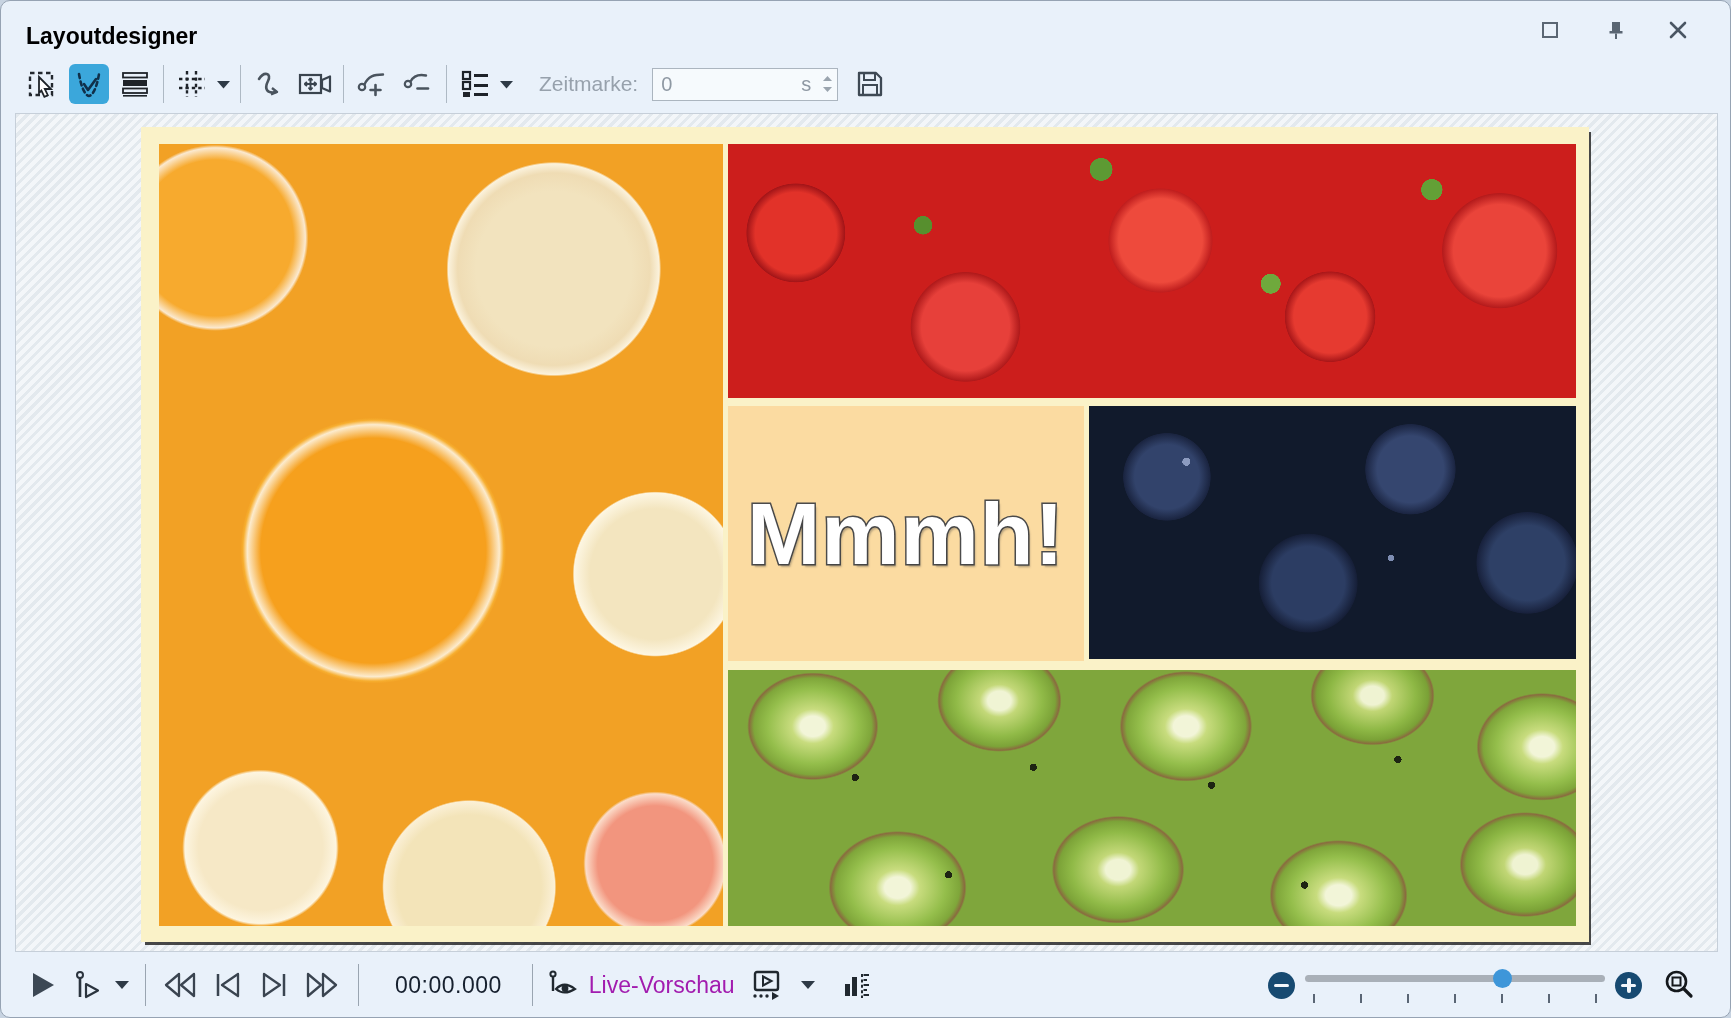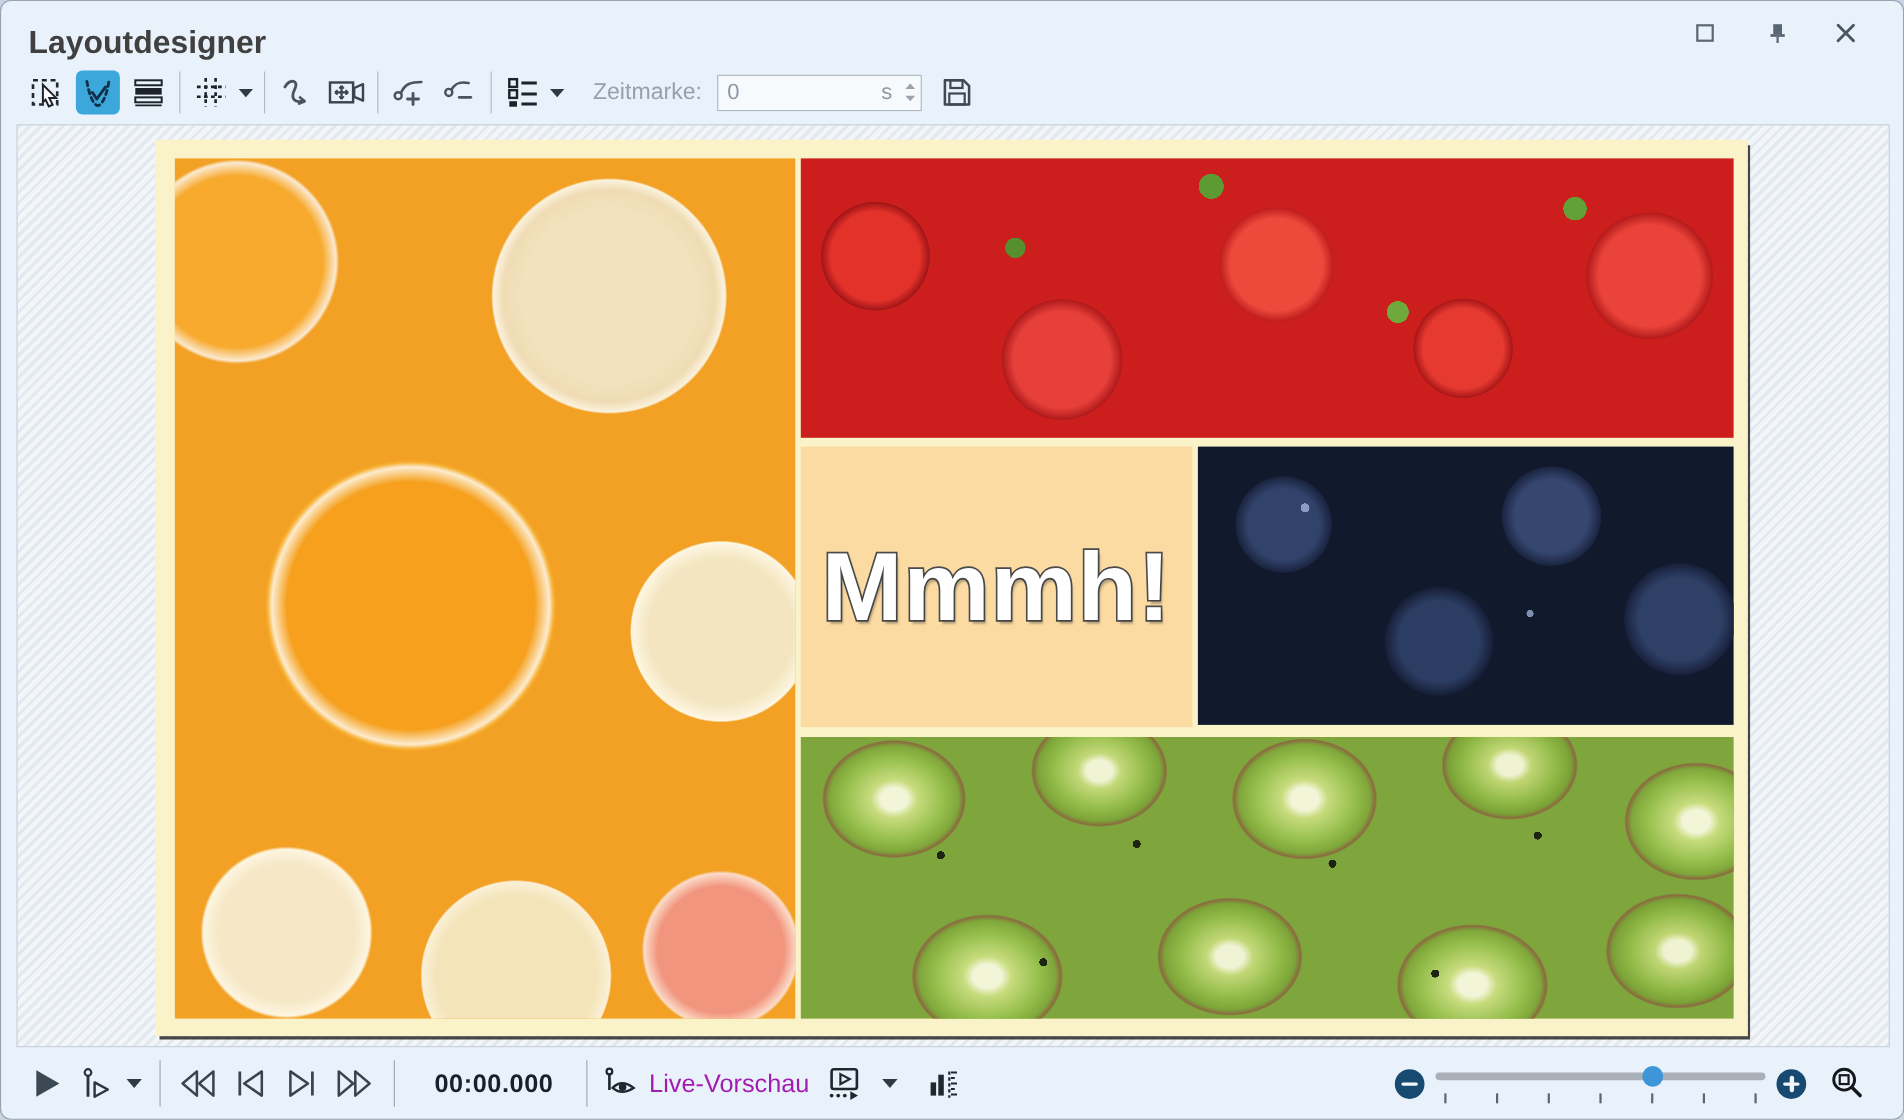--- a/index.html
+++ b/index.html
@@ -5,21 +5,21 @@
   * { box-sizing: border-box; margin: 0; padding: 0; user-select: none; }
   html,body { width: 1731px; height: 1018px; background: #C7D3E1; font-family: "Liberation Sans", sans-serif; overflow: hidden; }
 
   .window {
     position: absolute; left: 0; top: 0; width: 1731px; height: 1018px;
     background: #E9F1FA; border: 1px solid #96A3B3; border-radius: 10px; overflow: hidden;
   }
 
   
   .titlebar { position: absolute; left: 0; top: 0; right: 0; height: 56px; }
-  .title { position: absolute; left: 25px; top: 22px; font-size: 29px; font-weight: bold; color: #404040; }
+  .title { position: absolute; left: 25px; top: 22px; font-size: 23px; font-weight: bold; color: #000000; }
   .win-btn { position: absolute; top: 16px; width: 26px; height: 26px; display: flex; align-items: center; justify-content: center; cursor: pointer; }
   .win-btn.maximize { left: 1536px; }
   .win-btn.pin      { left: 1602px; }
   .win-btn.close    { left: 1664px; }
 
   
   .toolbar { position: absolute; left: 0; top: 54px; right: 0; height: 58px; display: flex; align-items: center; padding-left: 22px; }
   .tbtn { width: 40px; height: 40px; display: flex; align-items: center; justify-content: center; border-radius: 6px; flex: 0 0 auto; cursor: pointer; }
   .tbtn + .tbtn { margin-left: 6px; }
   .tbtn.active { background: #3BA7DB; }
@@ -102,21 +102,21 @@
       radial-gradient(ellipse 100px 82px at 20% 85%, #F2F5D8 13%, #C8DC7E 22%, #94BE4B 48%, #7FA63A 62%, #8A6B3F 67%, transparent 69%),
       radial-gradient(ellipse 96px 78px at 46% 78%, #F0F4D4 13%, #C3D878 22%, #90BA47 48%, #7CA338 62%, #8A6B3F 67%, transparent 69%),
       radial-gradient(ellipse 100px 80px at 72% 88%, #F2F5D8 13%, #C8DC7E 22%, #94BE4B 48%, #7FA63A 62%, #8A6B3F 67%, transparent 69%),
       radial-gradient(ellipse 95px 76px at 94% 76%, #EFF3D2 13%, #C1D675 22%, #8EB845 48%, #7AA136 62%, #8A6B3F 67%, transparent 69%);
   }
 
   
   .bottombar { position: absolute; left: 0; top: 951px; right: 0; height: 66px; display: flex; align-items: center; padding-left: 28px; }
   .bbtn { display: flex; align-items: center; justify-content: center; cursor: pointer; flex: 0 0 auto; }
   .bsep { width: 1px; height: 42px; background: #9AA5B1; margin: 0 14px; flex: 0 0 auto; }
-  .time { font-size: 23px; color: #16202E; margin-left: 22px; letter-spacing: 0.5px; flex: 0 0 auto; font-weight: bold; }
+  .time { font-size: 23px; color: #16202E; margin-left: 22px; letter-spacing: 0.5px; flex: 0 0 auto; }
   .live-label { font-size: 23px; color: #a21caf; margin-left: 10px; flex: 0 0 auto; }
   .zoomgroup { margin-left: auto; display: flex; align-items: center; padding-right: 34px; flex: 0 0 auto; }
   .zbtn { width: 27px; height: 27px; border-radius: 50%; background: #174A71; position: relative; cursor: pointer; flex: 0 0 auto; }
   .zbtn::before { content: ""; position: absolute; left: 6px; top: 12px; width: 15px; height: 3.5px; background: #F2F6FA; border-radius: 2px; }
   .zbtn.plus::after { content: ""; position: absolute; left: 12px; top: 6px; width: 3.5px; height: 15px; background: #F2F6FA; border-radius: 2px; }
   .slider { position: relative; width: 300px; height: 34px; margin: 0 10px; flex: 0 0 auto; }
   .slider-track { position: absolute; left: 0; top: 7px; width: 300px; height: 7px; background: #A9B0B8; border-radius: 4px; }
   .slider-thumb { position: absolute; left: 188px; top: 1px; width: 19px; height: 19px; border-radius: 50%; background: #3E96D9; cursor: grab; }
   .ticks { position: absolute; left: 8px; top: 26px; width: 284px; display: flex; justify-content: space-between; }
   .tick { width: 2px; height: 9px; background: #5A6675; }

